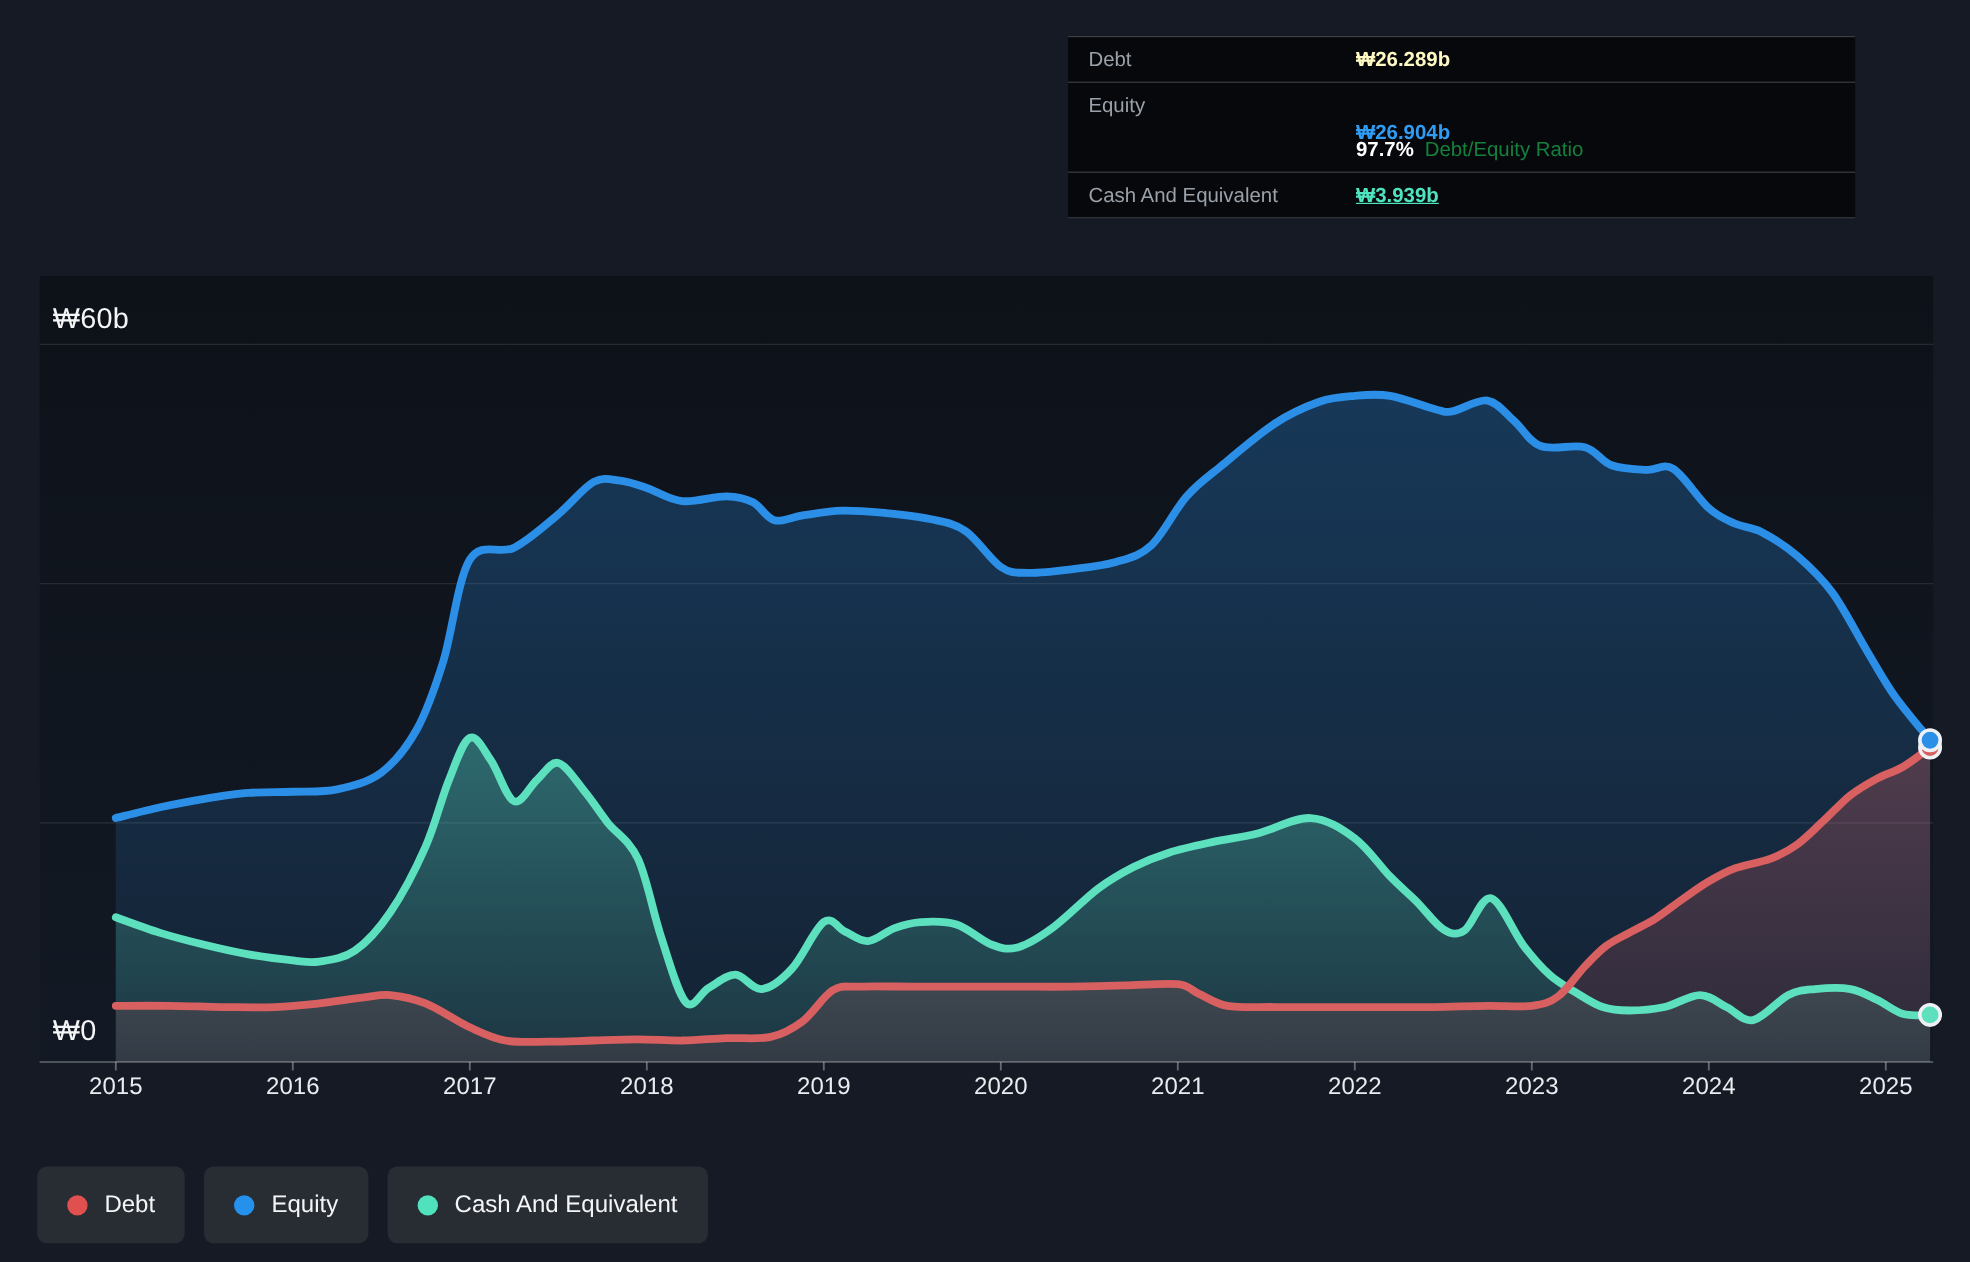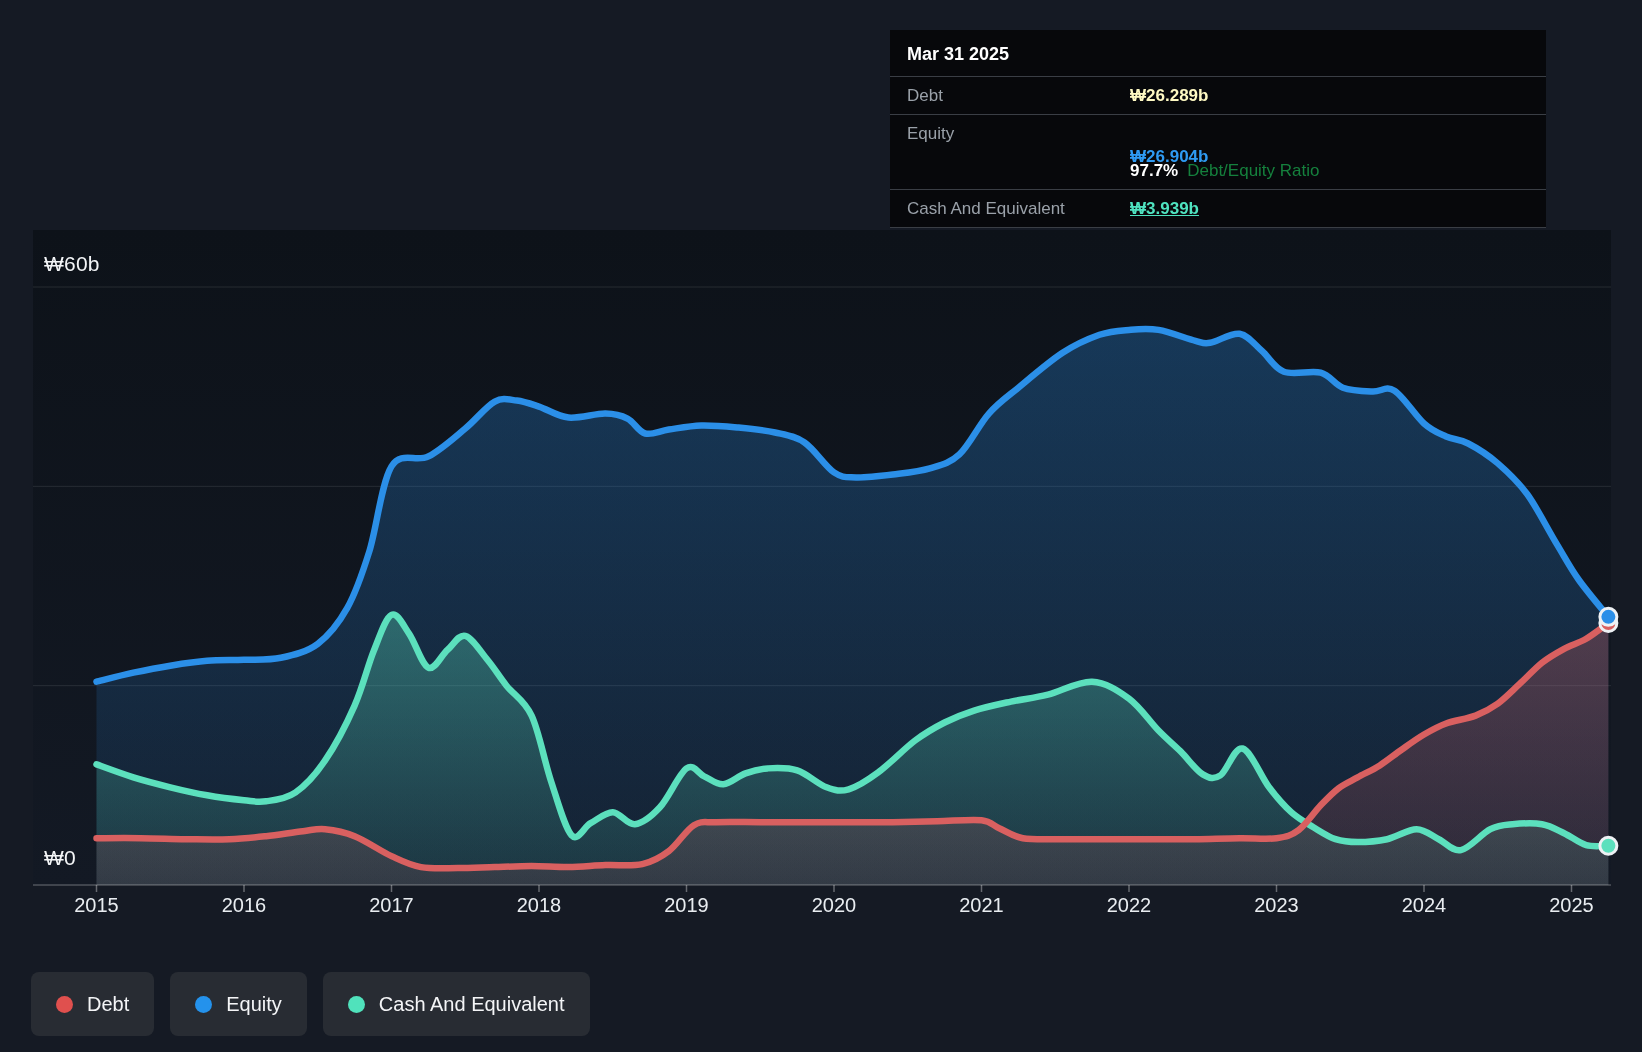--- a/index.html
+++ b/index.html
@@ -1,19 +1,19 @@
 <!DOCTYPE html>
 <html><head>
 <meta charset="utf-8">
 <style>
   html,body{margin:0;padding:0;background:#0e121a;}
   .stage{position:relative;width:1642px;height:1052px;background:#151a24;overflow:hidden;
          font-family:"Liberation Sans","DejaVu Sans",sans-serif;}
   #chart-svg{position:absolute;left:0;top:0;}
-  .ylabel{position:absolute;color:#f3f5f7;font-size:21px;letter-spacing:.2px;}
+  .ylabel{position:absolute;color:#f3f5f7;font-size:24px;letter-spacing:.2px;}
   .ylabel.top{left:44px;top:252px;}
   .ylabel.zero{left:44px;top:846px;}
 
   
   .tooltip{position:absolute;left:890px;top:30px;width:656px;background:#07080b;z-index:5;}
   .tt-title{padding:14px 17px 11px 17px;font-size:18px;font-weight:700;color:#ffffff;}
   .tt-row{display:flex;align-items:center;height:37px;padding:0 17px;font-size:17px;
           border-top:1px solid #3a3e45;}
   .tt-row.noline{border-top:none;}
   .tt-row.last{border-bottom:1px solid #3a3e45;}
@@ -90,21 +90,20 @@
       <path d="M96.5,681.7C102.6,680.2,121.1,675.4,133.4,672.7C145.7,670.1,158.0,667.7,170.3,665.7C182.5,663.7,194.8,661.7,207.1,660.8C219.4,659.8,231.7,660.3,244.0,659.8C256.3,659.3,268.6,660.4,280.9,657.8C293.2,655.1,306.7,652.1,317.8,643.8C328.8,635.5,338.6,623.4,347.3,607.9C355.9,592.5,362.0,574.7,369.4,551.1C376.7,527.5,381.7,482.2,391.5,466.4C401.3,450.6,416.1,462.7,428.4,456.4C440.7,450.1,454.2,437.7,465.3,428.5C476.3,419.4,486.1,406.3,494.8,401.6C503.4,397.0,509.5,399.8,516.9,400.6C524.2,401.5,530.4,403.8,539.0,406.6C547.6,409.4,557.4,416.4,568.5,417.6C579.6,418.7,595.5,413.4,605.4,413.6C615.2,413.7,620.9,415.2,627.5,418.6C634.1,421.9,638.3,431.7,645.2,433.5C652.1,435.3,659.5,430.9,668.8,429.5C678.1,428.2,689.7,425.9,701.2,425.5C712.8,425.2,725.8,426.4,738.1,427.5C750.4,428.7,763.9,430.0,775.0,432.5C786.1,435.0,794.7,435.8,804.5,442.5C814.3,449.1,825.4,466.6,834.0,472.4C842.6,478.2,846.3,477.0,856.1,477.4C866.0,477.7,880.7,475.9,893.0,474.4C905.3,472.9,918.8,471.7,929.9,468.4C940.9,465.1,949.5,463.6,959.4,454.4C969.2,445.3,979.0,424.7,988.9,413.6C998.7,402.4,1006.1,397.8,1018.4,387.7C1030.7,377.5,1049.1,361.6,1062.6,352.8C1076.1,344.0,1088.4,338.7,1099.5,334.8C1110.6,331.0,1119.2,330.7,1129.0,329.9C1138.8,329.0,1147.4,328.0,1158.5,329.9C1169.6,331.7,1186.8,338.7,1195.4,340.8C1204.0,343.0,1202.7,344.0,1210.1,342.8C1217.5,341.7,1231.0,332.5,1239.6,333.8C1248.2,335.2,1254.4,344.5,1261.8,350.8C1269.1,357.1,1274.0,368.1,1283.9,371.7C1293.7,375.4,1310.9,370.1,1320.7,372.7C1330.6,375.4,1334.3,384.5,1342.9,387.7C1351.5,390.8,1363.8,391.2,1372.4,391.6C1381.0,392.1,1385.9,385.3,1394.5,390.7C1403.1,396.0,1415.4,415.9,1424.0,423.5C1432.6,431.2,1438.8,433.2,1446.1,436.5C1453.5,439.8,1459.6,439.0,1468.2,443.5C1476.9,448.0,1487.9,454.9,1497.8,463.4C1507.6,471.9,1517.4,480.9,1527.3,494.3C1537.1,507.8,1548.1,529.9,1556.8,544.1C1565.4,558.4,1570.3,567.9,1578.9,580.0C1587.5,592.1,1603.5,610.7,1608.4,616.9" fill="none" stroke="#2b8fe8" stroke-width="6.5" stroke-linecap="round" stroke-linejoin="round"></path>
       <circle cx="1608.375" cy="845.7413" r="8.5" fill="#5ce0bd" stroke="#eef1f4" stroke-width="3"></circle>
       <circle cx="1608.375" cy="622.9863" r="8.5" fill="#d96060" stroke="#eef1f4" stroke-width="3"></circle>
       <circle cx="1608.375" cy="616.8568" r="8.5" fill="#2b8fe8" stroke="#eef1f4" stroke-width="3"></circle>
     </svg>
 
   <div class="ylabel top">₩60b</div>
   <div class="ylabel zero">₩0</div>
 
   <div class="tooltip">
-    <div class="tt-title">Mar 31 2025</div>
     <div class="tt-row">
       <span class="tt-label">Debt</span>
       <span class="tt-value val-debt">₩26.289b</span>
     </div>
     <div class="tt-row">
       <span class="tt-label">Equity</span>
       <span class="tt-value val-equity">₩26.904b</span>
     </div>
     <div class="tt-row noline">
       <span class="tt-label"></span>

